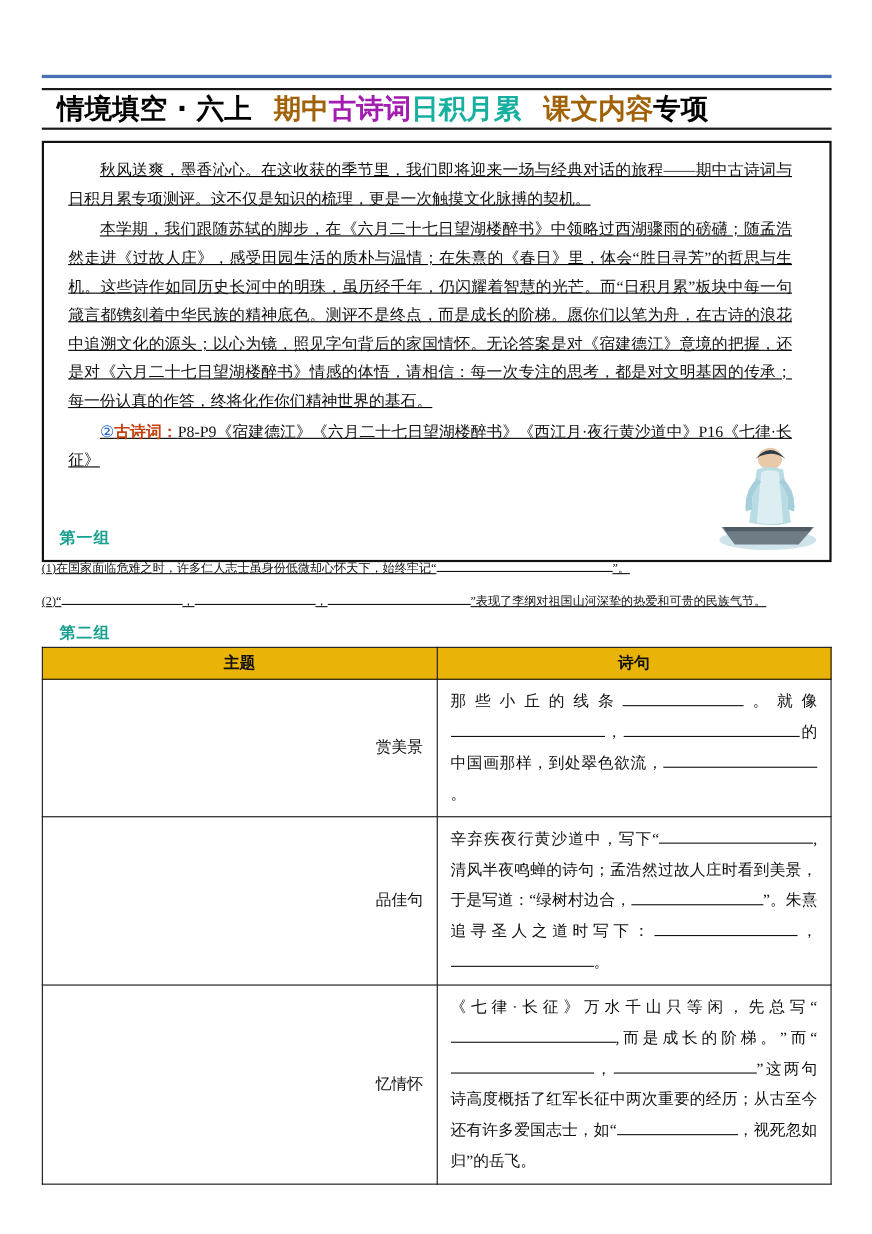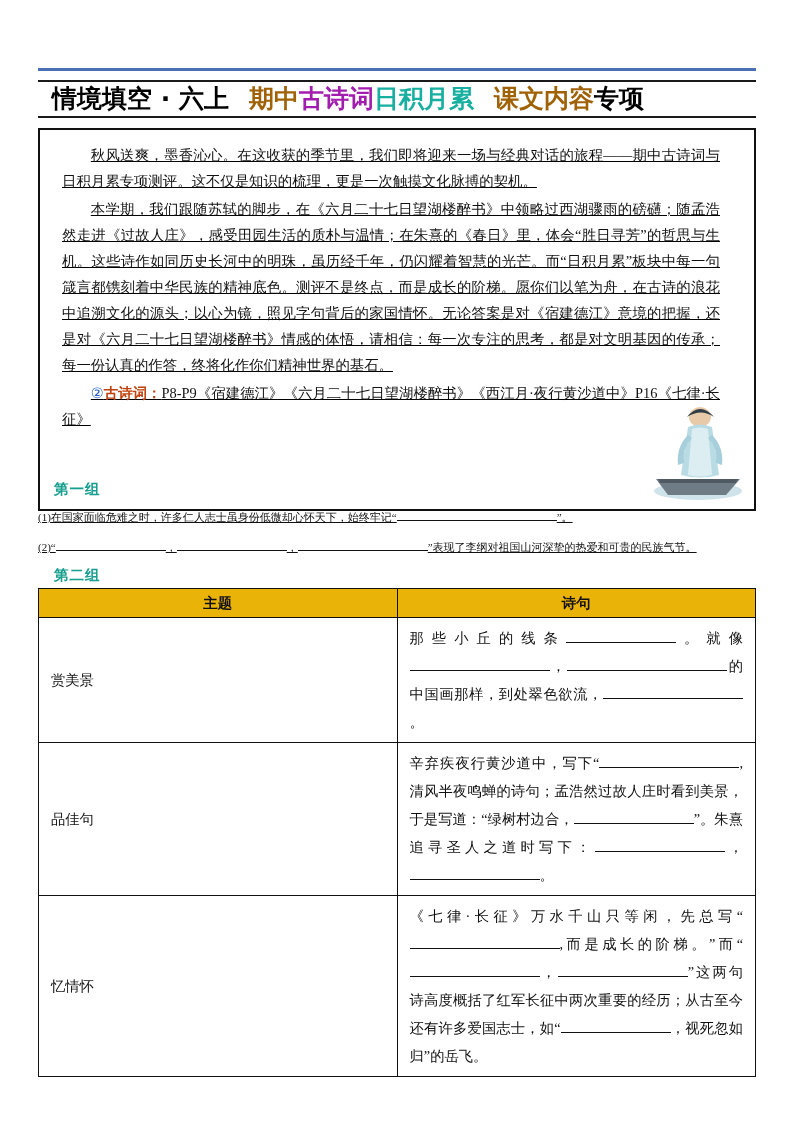--- a/index.html
+++ b/index.html
@@ -157,21 +157,21 @@
   table.poem-table th {
     background: #eab308;
     text-align: center;
     font-weight: bold;
     font-size: 14.4px;
     padding: 3px 8px;
     line-height: 22px;
   }
   td.theme-cell {
     width: 72px;
-    text-align: left;
+    text-align: right;
     font-weight: normal;
   }
   td.line-cell {
     text-align: justify;
   }
 </style>
 </head>
 <body>
 
 <div class="page">

